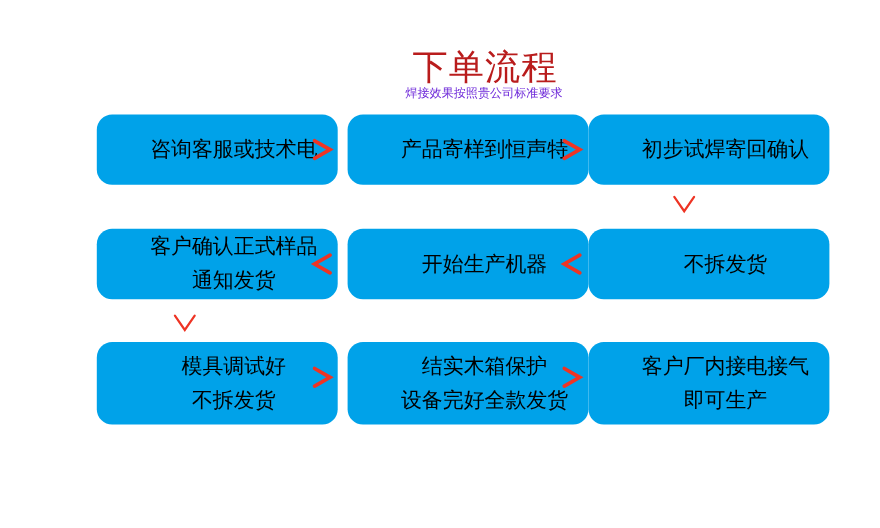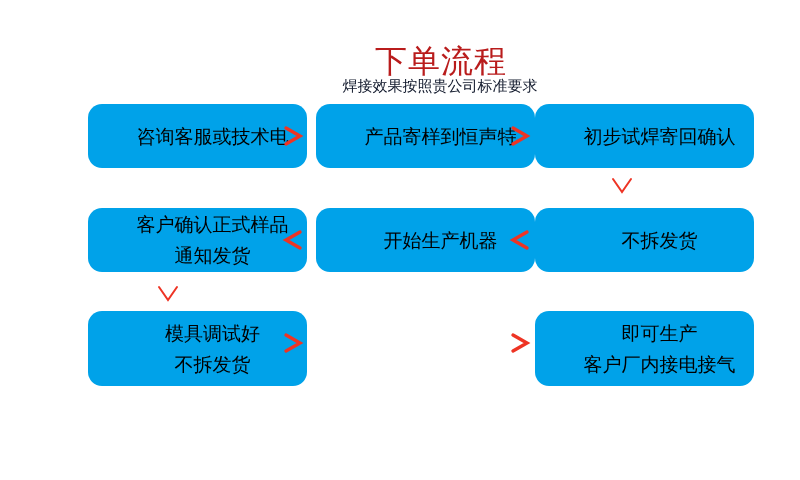--- a/index.html
+++ b/index.html
@@ -21,23 +21,23 @@
     font-weight: 500;
     letter-spacing: 1px;
     white-space: nowrap;
     color: #b91c1c;
   }
   .subtitle {
     position: absolute;
     top: 77px;
     left: 440px;
     transform: translateX(-50%);
-    font-size: 15px;
+    font-size: 11px;
     white-space: nowrap;
-    color: #0f172a;
+    color: #6d28d9;
   }
   .box {
     position: absolute;
     width: 189px;
     background: #00a2e9;
     border-radius: 14px;
     display: flex;
     flex-direction: column;
     align-items: center;
     justify-content: center;
@@ -122,23 +122,27 @@
 
   <div class="box r3 c1">
     <span>模具调试好</span>
     <span>不拆发货</span>
   </div>
   <div class="arrow" style="left:282px; top:332px;">
     <svg width="22" height="22" viewBox="0 0 22 22">
         <polyline points="4,3 18,11 4,19" fill="none" stroke="#ee3424" stroke-width="3.4" stroke-linecap="round" stroke-linejoin="miter"></polyline>
       </svg>
   </div>
+  <div class="box r3 c2">
+    <span>结实木箱保护</span>
+    <span>设备完好全款发货</span>
+  </div>
   <div class="arrow" style="left:509px; top:332px;">
     <svg width="22" height="22" viewBox="0 0 22 22">
         <polyline points="4,3 18,11 4,19" fill="none" stroke="#ee3424" stroke-width="3.4" stroke-linecap="round" stroke-linejoin="miter"></polyline>
       </svg>
   </div>
   <div class="box r3 c3">
+    <span>客户厂内接电接气</span>
     <span>即可生产</span>
-    <span>客户厂内接电接气</span>
   </div>
 
 </div>
 
 </body></html>

